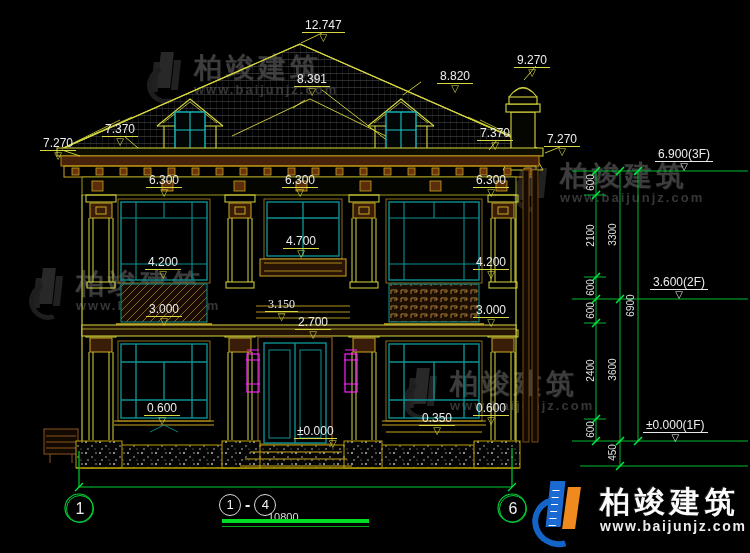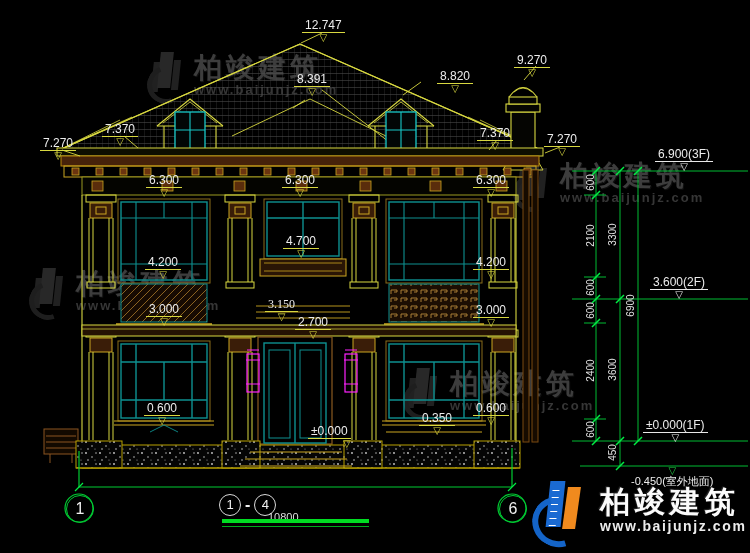--- a/index.html
+++ b/index.html
@@ -366,35 +366,32 @@
     </div>
   <div class="lvl" style="left:144px;top:402px;">
       <span class="tx">0.600</span>
     </div>
   <div class="lvl" style="left:419px;top:412px;">
       <span class="tx">0.350</span>
     </div>
   <div class="lvl" style="left:473px;top:402px;">
       <span class="tx">0.600</span>
     </div>
-  <div class="lvl" style="left:308px;top:425px;text-align:right;">
+  <div class="lvl" style="left:294px;top:425px;text-align:right;">
       <span class="tx">±0.000</span>
     </div>
 
   <div class="lvl w sm" style="left:655px;top:148px;">
       <span class="tx">6.900(3F)</span>
     </div>
   <div class="lvl w sm" style="left:650px;top:276px;">
       <span class="tx">3.600(2F)</span>
     </div>
   <div class="lvl w sm" style="left:643px;top:419px;">
       <span class="tx">±0.000(1F)</span>
-    </div>
-  <div class="lvl w neg" style="left:628px;top:466px;">
-      <span class="tx">-0.450(室外地面)</span>
     </div>
 
   <div class="vd" style="left:568px;top:177px;">600</div>
   <div class="vd" style="left:568px;top:230px;">2100</div>
   <div class="vd" style="left:568px;top:282px;">600</div>
   <div class="vd" style="left:568px;top:305px;">600</div>
   <div class="vd" style="left:568px;top:365px;">2400</div>
   <div class="vd" style="left:568px;top:424px;">600</div>
   <div class="vd" style="left:590px;top:229px;">3300</div>
   <div class="vd" style="left:590px;top:364px;">3600</div>

